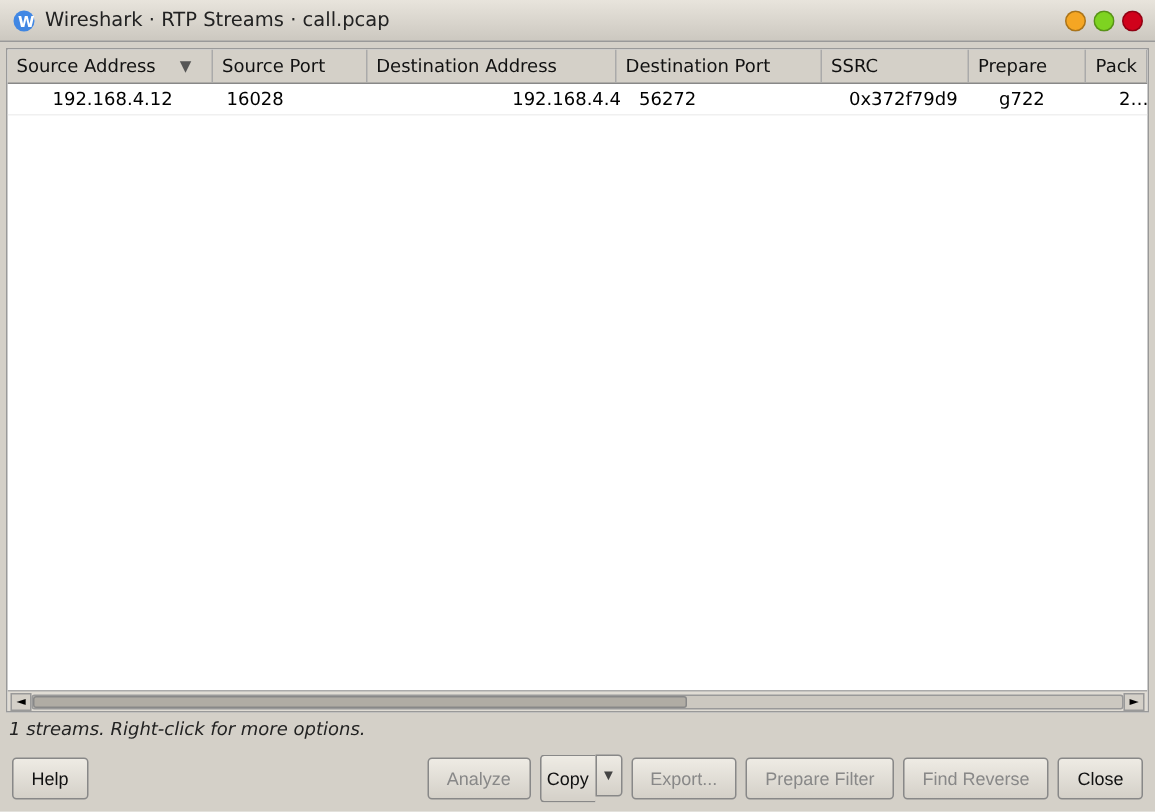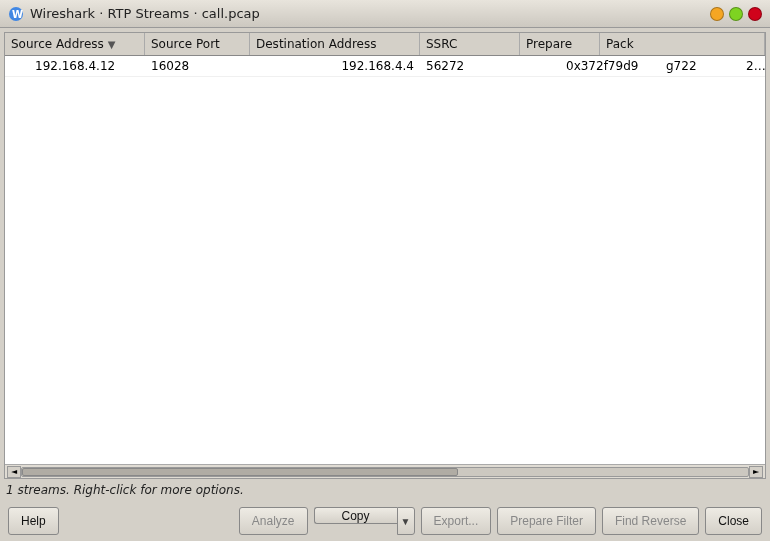--- a/index.html
+++ b/index.html
@@ -95,21 +95,21 @@
     }
 
     .col-header {
       padding: 4px 6px;
       border-right: 1px solid #aaa;
       font-size: 12px;
       color: #111;
       white-space: nowrap;
       display: flex;
       align-items: center;
-      gap: 4px;
+      gap: 16px;
       cursor: pointer;
       user-select: none;
     }
 
     .col-header .sort-arrow {
       font-size: 10px;
       color: #555;
     }
 
     .col-source-addr { width: 140px; }
@@ -226,22 +226,22 @@
       color: #888;
       cursor: default;
     }
 
     .btn-copy-group {
       display: flex;
       align-items: stretch;
     }
 
     .btn-copy-main {
-      height: 17px;
-      padding: 0 27px;
+      height: 32px;
+      padding: 0 4px;
       background: linear-gradient(to bottom, #eeebe4, #d4d0c8);
       border: 1px solid #888;
       border-right: none;
       border-radius: 3px 0 0 3px;
       font-size: 12px;
       cursor: pointer;
       color: #111;
     }
 
     .btn-copy-dropdown {
@@ -299,20 +299,23 @@
     <div class="table-header">
       <div class="col-header col-source-addr">
         <span>Source Address</span>
         <span class="sort-arrow">▼</span>
       </div>
       <div class="col-header col-source-port">
         <span>Source Port</span>
       </div>
       <div class="col-header col-dest-addr">
         <span>Destination Address</span>
+      </div>
+      <div class="col-header col-dest-port">
+        <span>Destination Port</span>
       </div>
       <div class="col-header col-ssrc">
         <span>SSRC</span>
       </div>
       <div class="col-header col-payload">
         <span>Prepare</span>
       </div>
       <div class="col-header col-pack">
         <span>Pack</span>
       </div>

